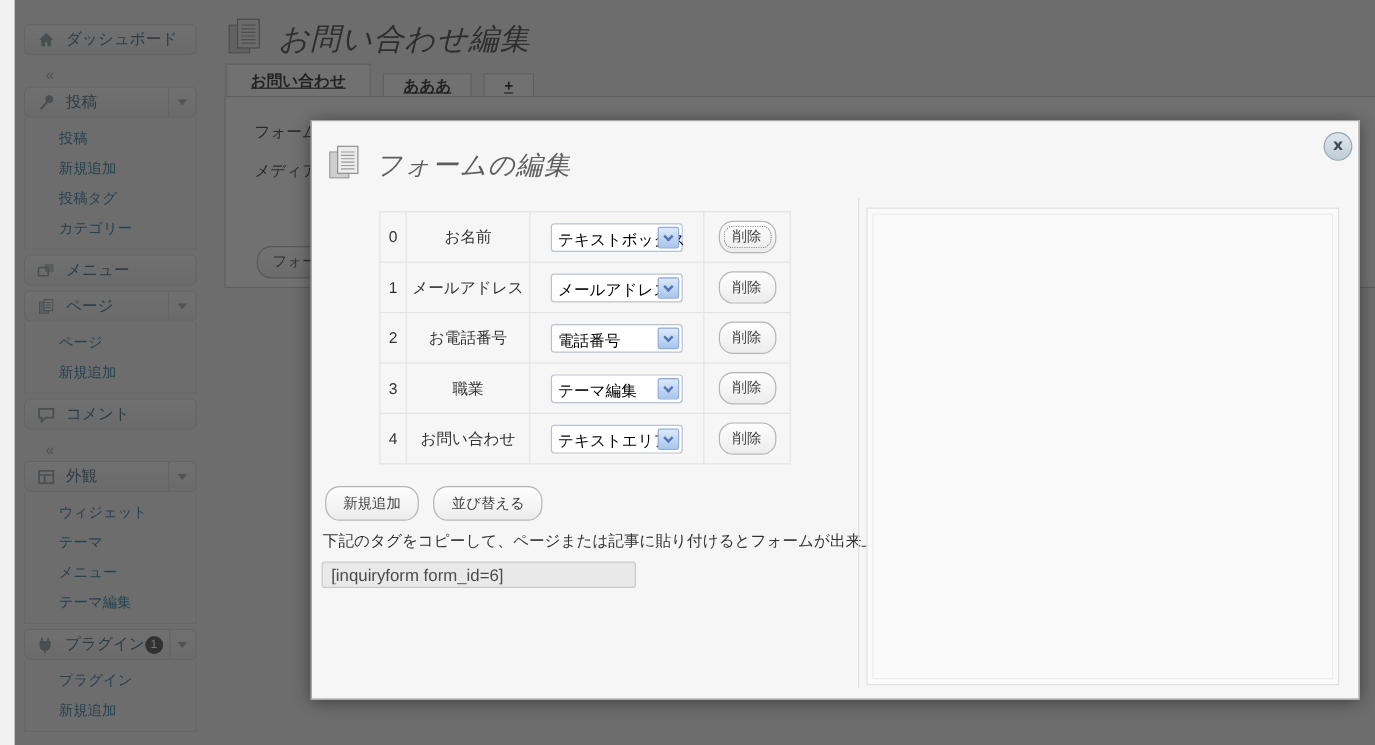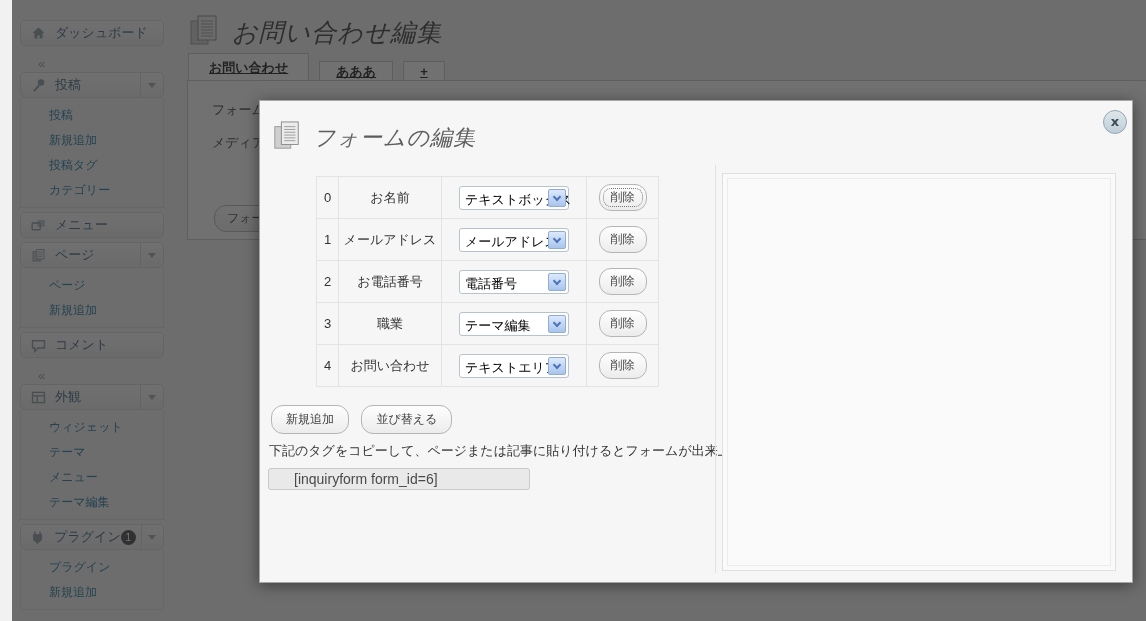--- a/index.html
+++ b/index.html
@@ -77,21 +77,21 @@
           font-family:"Liberation Sans", sans-serif; white-space:nowrap; }
   .del { position:relative; padding:4px 11px; }
   .del.focused::after { content:""; position:absolute; left:3px; right:3px; top:3px; bottom:3px;
                         border:1px dotted #787878; border-radius:8px; }
 
   .modal-buttons { position:absolute; left:11px; top:304px; }
   .modal-buttons .pill { margin-right:8px; padding:5px 14px; }
   .instruction { position:absolute; left:9px; top:341px; font-size:13px; color:#333; white-space:nowrap; }
   .shortcode-input { position:absolute; left:8px; top:367px; width:262px; height:22px; background:#e9e9e9;
                      border:1px solid #c9c9c9; border-radius:3px; font-size:14px; color:#4a4a4a;
-                     padding:0 25px; font-family:"Liberation Sans", sans-serif; }
+                     padding:0 7px; font-family:"Liberation Sans", sans-serif; }
   .v-divider { position:absolute; left:455px; top:64px; width:1px; height:408px; background:#e2e2e2; }
   .preview-panel { position:absolute; left:462px; top:72px; width:394px; height:398px;
                    border:1px solid #e0e0e0; background:#fafafa; }
   .preview-inner { position:absolute; left:4px; top:4px; right:4px; bottom:4px; border:1px solid #ececec; background:#fafafa; }
 
   .doc-icon svg { display:block; }
 </style>
 </head>
 <body>
 

